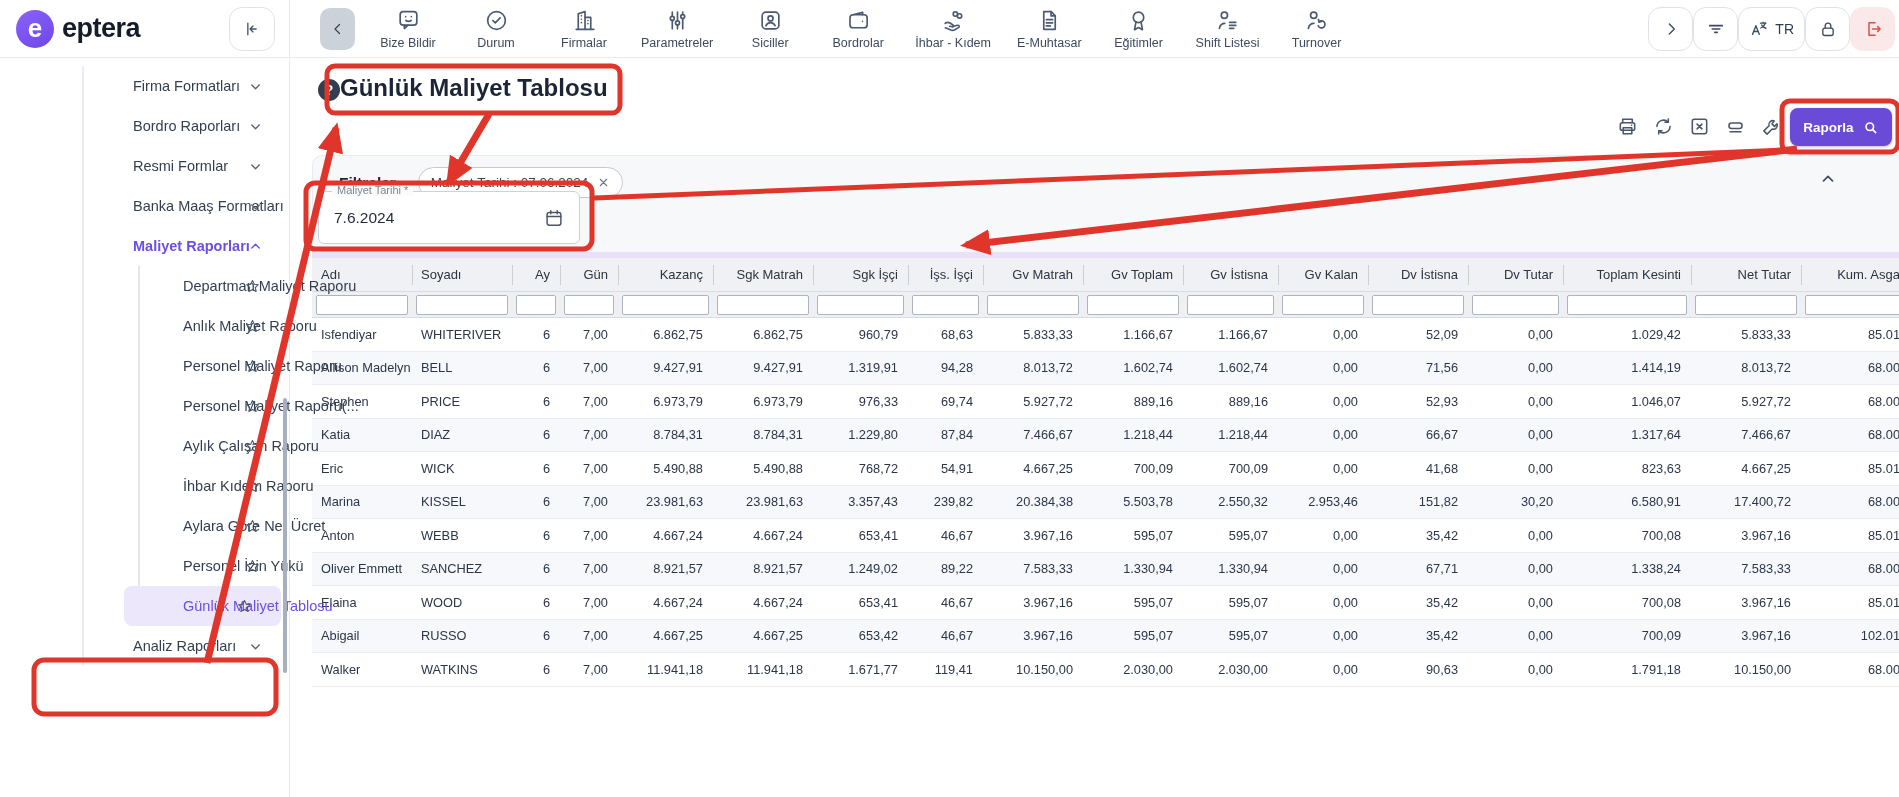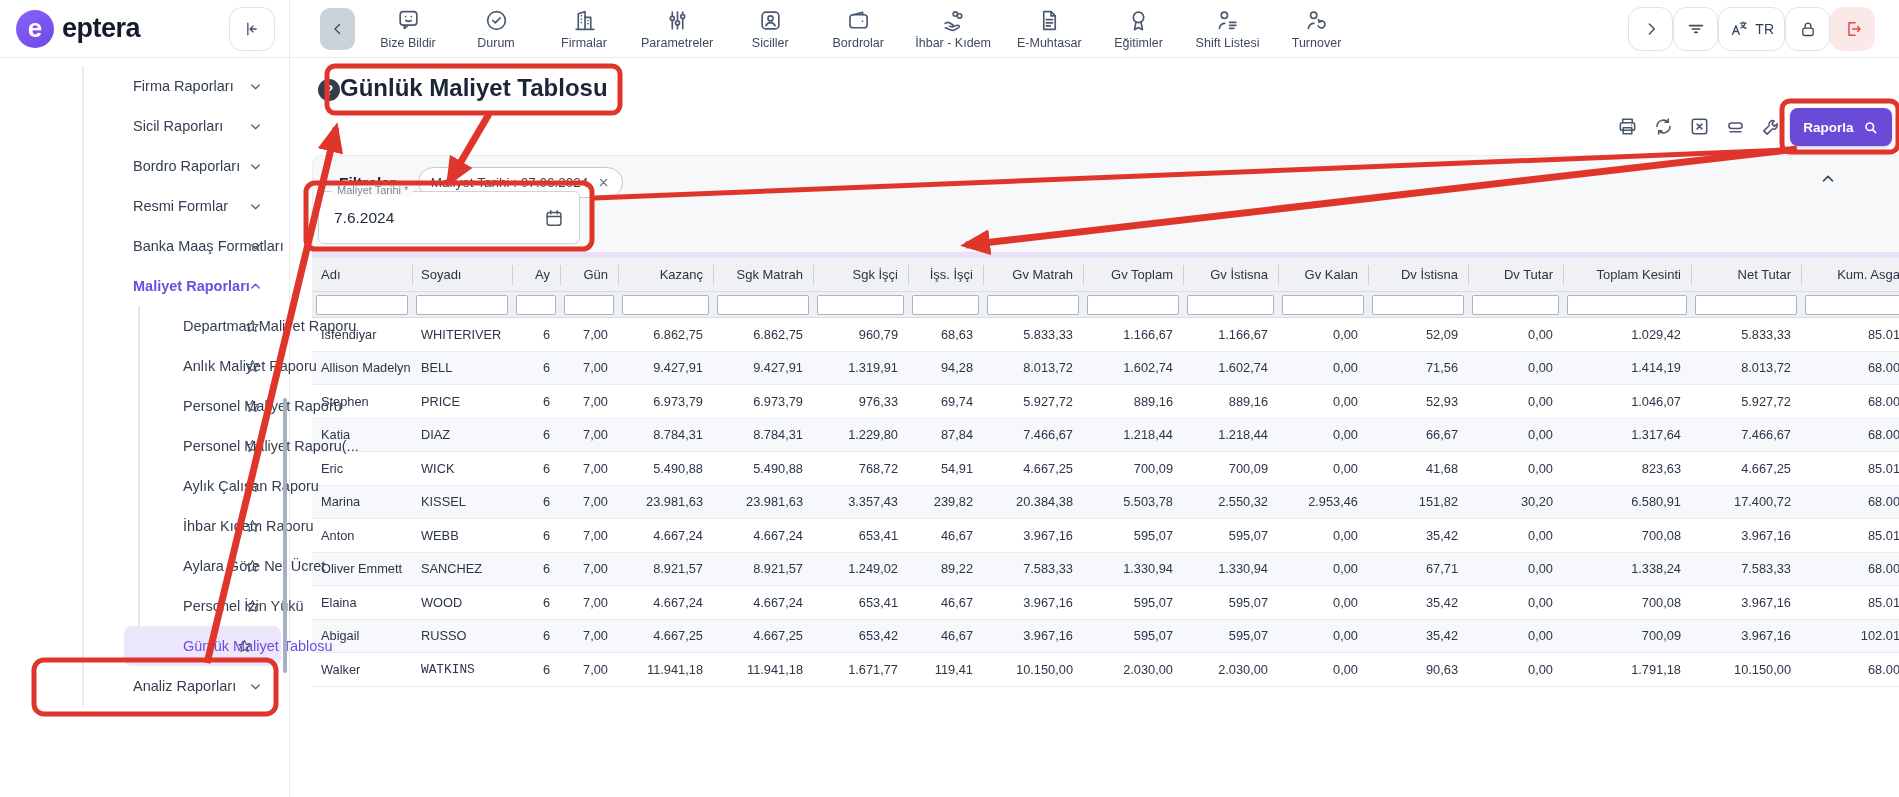--- a/index.html
+++ b/index.html
@@ -17,21 +17,21 @@
   .collapse-btn { position:absolute; right:14px; top:7px; width:46px; height:44px; border:1px solid #dfe3e9;
     border-radius:13px; background:#fff; display:flex; align-items:center; justify-content:center; color:#44536a; }
   .collapse-btn .icon { width:20px; height:20px; }
   .nav-scroll { margin-left:30px; width:35px; height:42px; border-radius:10px; background:#ccd2da;
     display:flex; align-items:center; justify-content:center; color:#31405a; flex:none; }
   .nav-scroll .icon { width:18px; height:18px; }
   .nav-items { display:flex; align-items:center; margin-left:22px; gap:26px; }
   .nav-item { display:flex; flex-direction:column; align-items:center; gap:3px; color:#44516a; cursor:pointer; min-width:62px; }
   .nav-ic { width:25px; height:25px; color:#4b5a70; }
   .nav-label { font-size:12.5px; color:#3d4a5e; white-space:nowrap; }
-  .tb-right { margin-left:auto; display:flex; align-items:flex-start; gap:0; padding-right:24px; }
+  .tb-right { margin-left:auto; display:flex; align-items:flex-start; gap:0; padding-right:4px; }
   .tb-btn { height:44px; min-width:45px; border:1px solid #dfe3e9; border-radius:13px; background:#fff;
     display:flex; align-items:center; justify-content:center; gap:6px; color:#3c4a61; padding:0 10px; }
   .tb-btn .icon { width:20px; height:20px; }
   .tb-lang-label { font-size:14px; color:#2f3d52; }
   .tb-logout { background:#fbe8e8; border:none; color:#e14b4b; }
 
   
   .sidebar { position:absolute; left:0; top:58px; width:290px; height:739px; background:#fff;
     border-right:1px solid #e9ebef; z-index:4; }
   .sb-scrollthumb { position:absolute; right:2px; top:340px; width:4px; height:275px; background:#a7b0bf; border-radius:2px; }
@@ -242,27 +242,21 @@
               <path d="M11.5 12h9M17.6 9l2.9 3-2.9 3"></path>
             </svg></span>
       </div>
     </div>
   </header>
 
   <aside class="sidebar">
     <div class="sb-group-wrap">
       <div class="sb-items" id="sb-items">
           <div class="sb-item">
-            <span class="sb-label">Firma Raporları</span>
-            <span class="icon chev"><svg viewBox="0 0 24 24" fill="none" stroke="currentColor" stroke-width="2.2" stroke-linecap="round" stroke-linejoin="round">
-                <path d="M6 9.5l6 6 6-6"></path>
-              </svg></span>
-          </div>
-          <div class="sb-item">
-            <span class="sb-label">Sicil Raporları</span>
+            <span class="sb-label">Firma Formatları</span>
             <span class="icon chev"><svg viewBox="0 0 24 24" fill="none" stroke="currentColor" stroke-width="2.2" stroke-linecap="round" stroke-linejoin="round">
                 <path d="M6 9.5l6 6 6-6"></path>
               </svg></span>
           </div>
           <div class="sb-item">
             <span class="sb-label">Bordro Raporları</span>
             <span class="icon chev"><svg viewBox="0 0 24 24" fill="none" stroke="currentColor" stroke-width="2.2" stroke-linecap="round" stroke-linejoin="round">
                 <path d="M6 9.5l6 6 6-6"></path>
               </svg></span>
           </div>
@@ -635,21 +629,21 @@
             <div class="cell ar" style="width: 95px;">595,07</div>
             <div class="cell ar" style="width: 90px;">0,00</div>
             <div class="cell ar" style="width: 100px;">35,42</div>
             <div class="cell ar" style="width: 95px;">0,00</div>
             <div class="cell ar" style="width: 128px;">700,09</div>
             <div class="cell ar" style="width: 110px;">3.967,16</div>
             <div class="cell ar" style="width: 109px;">102.01</div>
           </div>
           <div class="g-row">
             <div class="cell al" style="width: 100px;">Walker</div>
-            <div class="cell al" style="width: 100px; font-family: Liberation Mono, monospace;">WATKINS</div>
+            <div class="cell al" style="width: 100px;">WATKINS</div>
             <div class="cell ar" style="width: 48px;">6</div>
             <div class="cell ar" style="width: 58px;">7,00</div>
             <div class="cell ar" style="width: 95px;">11.941,18</div>
             <div class="cell ar" style="width: 100px;">11.941,18</div>
             <div class="cell ar" style="width: 95px;">1.671,77</div>
             <div class="cell ar" style="width: 75px;">119,41</div>
             <div class="cell ar" style="width: 100px;">10.150,00</div>
             <div class="cell ar" style="width: 100px;">2.030,00</div>
             <div class="cell ar" style="width: 95px;">2.030,00</div>
             <div class="cell ar" style="width: 90px;">0,00</div>

